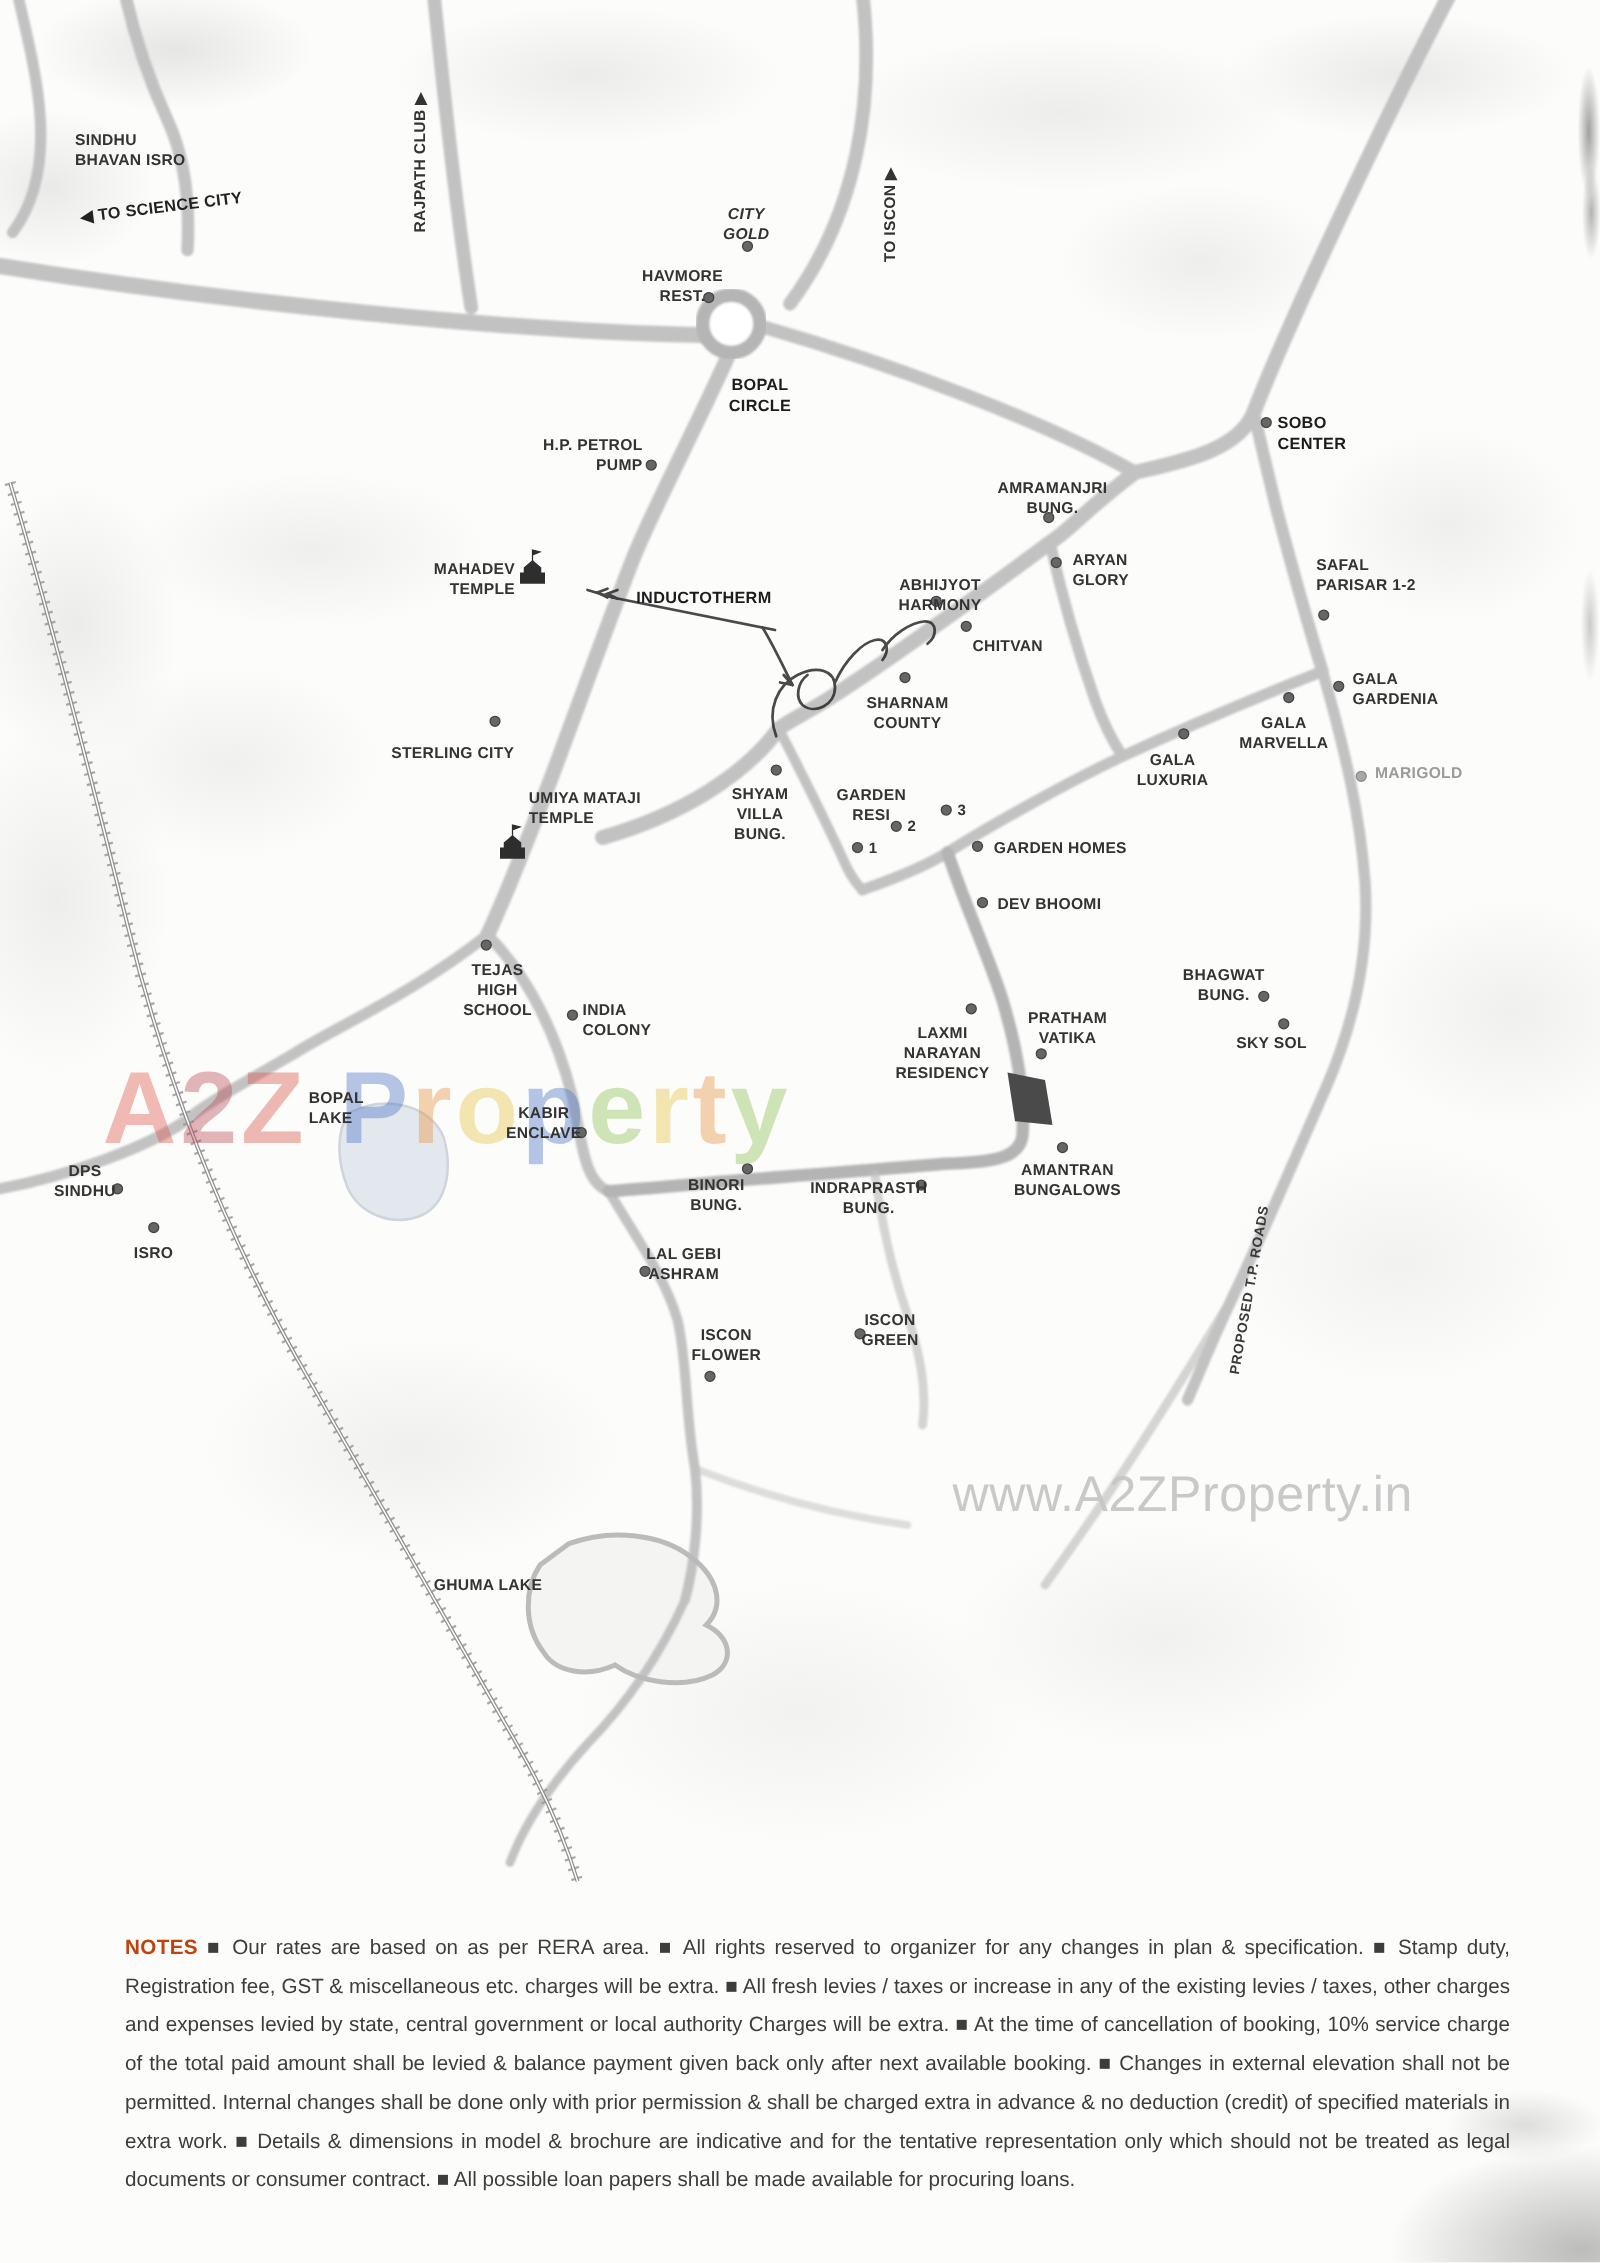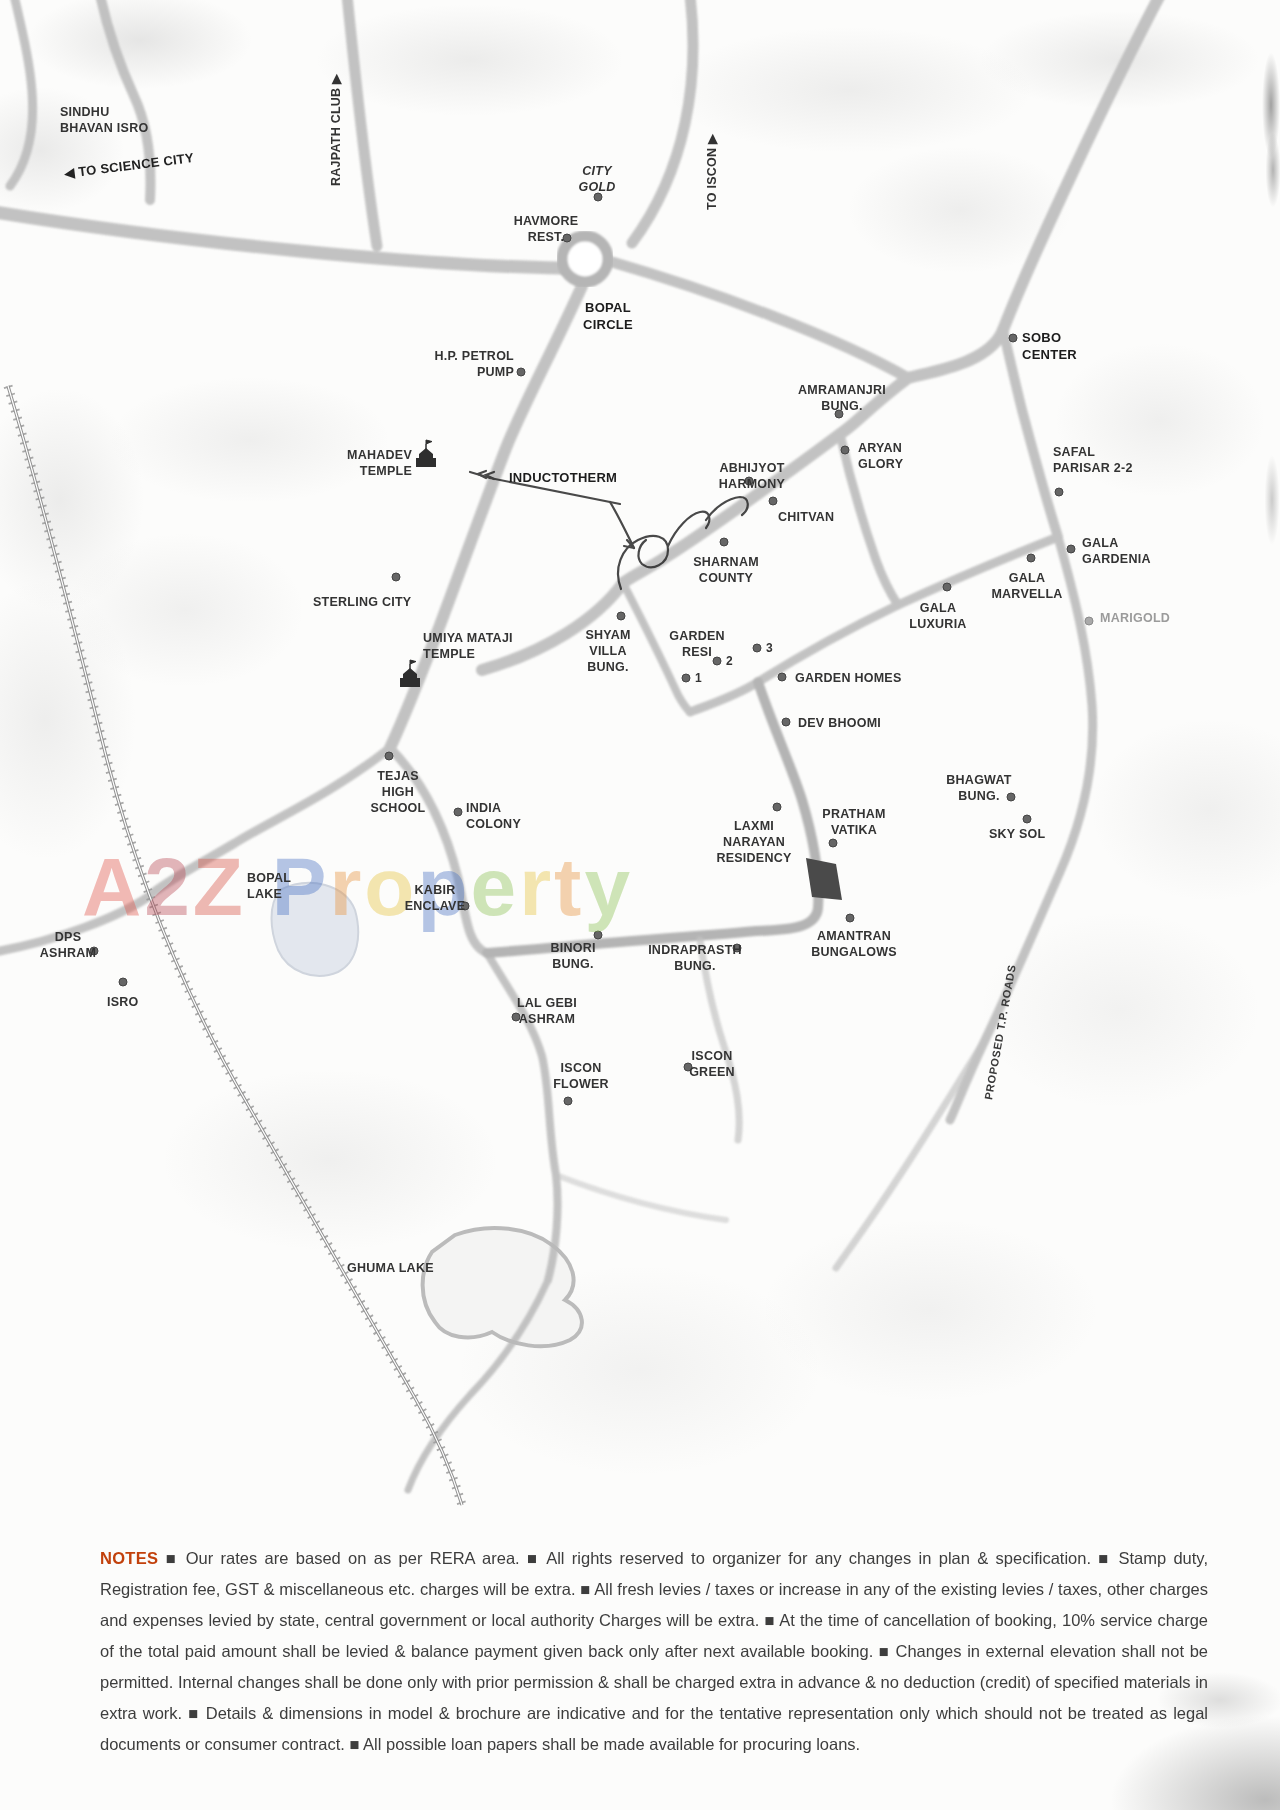--- a/index.html
+++ b/index.html
@@ -158,20 +158,21 @@
         <circle cx="850" cy="918" r="4"></circle>
         <circle cx="123" cy="982" r="4"></circle>
         <circle cx="516" cy="1017" r="4"></circle>
         <circle cx="568" cy="1101" r="4"></circle>
         <circle cx="688" cy="1067" r="4"></circle>
       </g>
     </svg>
 
     <div id="wm-brand"><span style="color: rgb(226, 87, 76);">A</span><span style="color: rgb(185, 74, 86);">2</span><span style="color: rgb(217, 85, 72);">Z</span><span style="color: rgb(0, 0, 0);"> </span><span style="color: rgb(74, 115, 196);">P</span><span style="color: rgb(232, 147, 60);">r</span><span style="color: rgb(230, 195, 63);">o</span><span style="color: rgb(74, 115, 196);">p</span><span style="color: rgb(140, 193, 82);">e</span><span style="color: rgb(230, 195, 63);">r</span><span style="color: rgb(232, 147, 60);">t</span><span style="color: rgb(140, 193, 82);">y</span></div>
 
+    <div id="wm-url">www.A2ZProperty.in</div>
 
     <div class="lbl" style="left:60px;top:104px;">SINDHU
 BHAVAN ISRO</div>
     <div class="lbl tilt" style="left:64px;top:158px;">◀ TO SCIENCE CITY</div>
     <div class="lbl rot90" style="left:336px;top:130px;">RAJPATH CLUB ▶</div>
     <div class="lbl c" style="left:597px;top:163px;font-style:italic;">CITY
 GOLD</div>
     <div class="lbl rot90" style="left:712px;top:172px;">TO ISCON ▶</div>
     <div class="lbl c" style="left:546px;top:213px;">HAVMORE
 REST.</div>
@@ -184,21 +185,21 @@
     <div class="lbl c" style="left:842px;top:382px;">AMRAMANJRI
 BUNG.</div>
     <div class="lbl r" style="left:412px;top:447px;">MAHADEV
 TEMPLE</div>
     <div class="lbl big nw" style="left:509px;top:470px;">INDUCTOTHERM</div>
     <div class="lbl c" style="left:716px;top:460px;margin-left:36px;">ABHIJYOT
 HARMONY</div>
     <div class="lbl" style="left:858px;top:440px;">ARYAN
 GLORY</div>
     <div class="lbl" style="left:1053px;top:444px;">SAFAL
-PARISAR 2-2</div>
+PARISAR 1-2</div>
     <div class="lbl nw" style="left:778px;top:509px;">CHITVAN</div>
     <div class="lbl" style="left:1082px;top:535px;">GALA
 GARDENIA</div>
     <div class="lbl c" style="left:726px;top:554px;">SHARNAM
 COUNTY</div>
     <div class="lbl nw" style="left:313px;top:594px;">STERLING CITY</div>
     <div class="lbl c" style="left:1027px;top:570px;">GALA
 MARVELLA</div>
     <div class="lbl c" style="left:938px;top:600px;">GALA
 LUXURIA</div>
@@ -226,21 +227,21 @@
     <div class="lbl c" style="left:754px;top:818px;">LAXMI
 NARAYAN
 RESIDENCY</div>
     <div class="lbl c" style="left:854px;top:806px;">PRATHAM
 VATIKA</div>
     <div class="lbl" style="left:247px;top:870px;">BOPAL
 LAKE</div>
     <div class="lbl c" style="left:435px;top:882px;">KABIR
 ENCLAVE</div>
     <div class="lbl c" style="left:68px;top:929px;">DPS
-ASHRAM</div>
+SINDHU</div>
     <div class="lbl c" style="left:573px;top:912px;margin-top:28px;">BINORI
 BUNG.</div>
     <div class="lbl c" style="left:695px;top:942px;">INDRAPRASTH
 BUNG.</div>
     <div class="lbl c" style="left:854px;top:928px;">AMANTRAN
 BUNGALOWS</div>
     <div class="lbl nw" style="left:107px;top:994px;">ISRO</div>
     <div class="lbl c" style="left:547px;top:995px;">LAL GEBI
 ASHRAM</div>
     <div class="lbl c" style="left:581px;top:1060px;">ISCON

